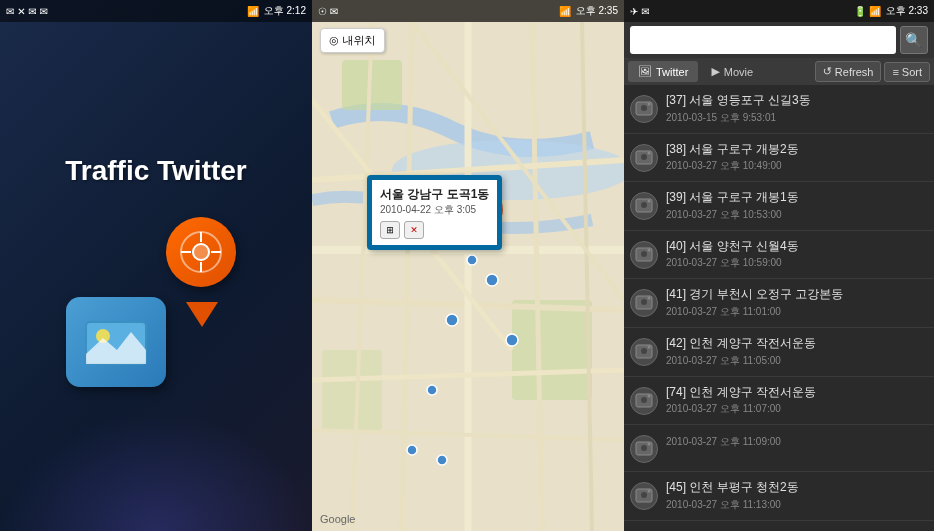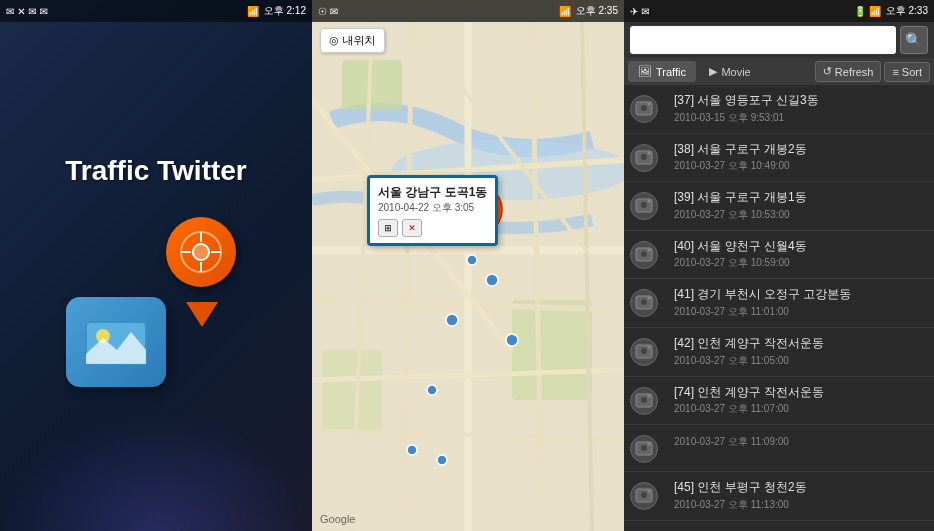--- a/index.html
+++ b/index.html
@@ -144,21 +144,21 @@
       align-items: center;
       gap: 4px;
       z-index: 10;
       box-shadow: 1px 1px 3px rgba(0,0,0,0.2);
     }
     .callout-box {
       position: absolute;
       top: 175px;
       left: 55px;
       background: white;
-      border: 3px solid #0369a1;
+      border: 5px solid #0369a1;
       border-radius: 4px;
       padding: 6px 8px;
       font-size: 11px;
       z-index: 10;
       box-shadow: 2px 2px 6px rgba(0,0,0,0.3);
       white-space: nowrap;
     }
     .callout-title {
       font-weight: bold;
       font-size: 12px;
@@ -284,21 +284,21 @@
     .list-container {
       flex: 1;
       overflow-y: auto;
       background: #2a2a2a;
     }
     .list-item {
       display: flex;
       align-items: flex-start;
       padding: 8px 6px;
       border-bottom: 1px solid #3a3a3a;
-      gap: 16px;
+      gap: 8px;
     }
     .list-item-icon {
       width: 28px;
       height: 28px;
       background: #4a4a4a;
       border-radius: 50%;
       border: 1px solid #666;
       display: flex;
       align-items: center;
       justify-content: center;
@@ -435,21 +435,21 @@
   </div>
 
   <div class="search-bar">
     <input class="search-input" type="text" style="">
     <div class="search-btn">🔍</div>
   </div>
 
   <div class="tab-bar">
     <div class="tab active">
       <span>🖼</span>
-      <span>Traffic</span>
+      <span>Twitter</span>
     </div>
     <div class="tab">
       <span>▶</span>
       <span>Movie</span>
     </div>
     <div class="tab-spacer"></div>
     <div class="action-btn">
       <span>↺</span>
       <span>Refresh</span>
     </div>

